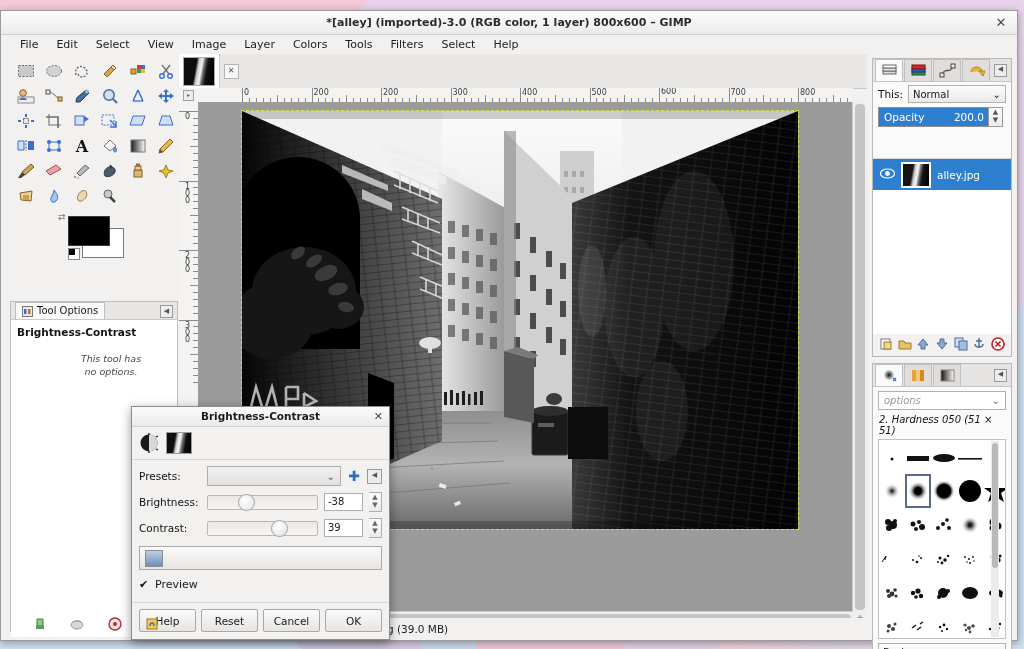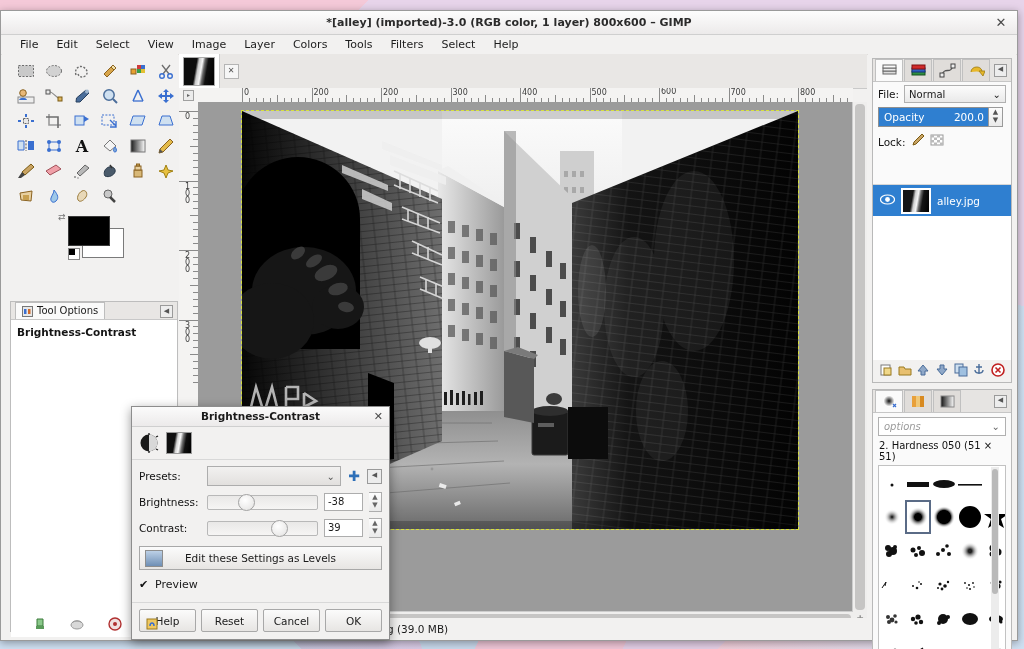--- a/index.html
+++ b/index.html
@@ -125,21 +125,21 @@
   #layerlist{height:175px;background:#fff;border-top:1px solid #d6d6d6;margin-top:31px;}
   .layerrow{height:31px;background:#2f7fd0;display:flex;align-items:center;gap:6px;padding:0 6px;color:#fff;}
   .layerrow .eye{width:16px;text-align:center;font-size:11px;}
   .layerthumb{width:26px;height:22px;border:2px solid #fff;background:
       linear-gradient(100deg,#151515 0%,#151515 35%,#cfcfcf 44%,#f6f6f6 54%,#6e6e6e 62%,#141414 72%,#000 100%);}
   .layername{font-size:10.5px;}
   #layerbtns{height:22px;display:flex;align-items:center;justify-content:space-around;padding:0 4px;background:#f2f1f0;}
   #brushpanel{margin-top:6px;}
   #brushfilter{margin:4px 5px;height:17px;border:1px solid #b0b0b0;background:#fff;display:flex;align-items:center;
     justify-content:space-between;padding:0 5px;font-size:10px;color:#9a9a9a;font-style:italic;}
-  #brushname{font-size:10px;color:#111;padding:0 6px 3px 6px;}
+  #brushname{font-size:10px;font-style:italic;color:#111;padding:0 6px 3px 6px;}
   #brushgrid{height:198px;margin:0 5px;border:1px solid #c2c2c2;background:#fff;position:relative;overflow:hidden;
     display:grid;grid-template-columns:repeat(5,1fr);grid-auto-rows:34px;}
   .bcell{display:flex;align-items:center;justify-content:center;position:relative;}
   .bcell.sel{outline:2px solid #5a6b86;outline-offset:-2px;}
   #brushscroll{position:absolute;right:6px;top:1px;bottom:1px;width:8px;background:#ececec;}
   #brushscroll i{position:absolute;left:1px;right:1px;top:2px;height:125px;background:#b9b9b9;border-radius:3px;display:block;}
   #brushbottom{padding:0 0 3px 0;}
 
   
   #dialog{position:absolute;left:130px;top:395px;width:257px;background:#f2f1f0;border:1px solid #8d8d8d;
@@ -448,20 +448,24 @@
                 <rect x="0.5" y="0.5" width="10" height="10" fill="#e8e8e8" stroke="#777"></rect>
                 <rect x="2" y="3" width="2.5" height="5" fill="#3a6fd0"></rect>
                 <rect x="6" y="3" width="2.5" height="5" fill="#d06a2a"></rect>
               </svg>
             <span>Tool Options</span>
           </div>
           <div class="menubtn">◀</div>
         </div>
         <div class="content">
           <div id="to-title">Brightness-Contrast</div>
+          <div id="to-note">
+            <div>This tool has</div>
+            <div>no options.</div>
+          </div>
         </div>
       </div>
     </div>
 
     <div id="center">
       <div id="tabstrip">
         <div id="imgtab">
             <div class="thumb"></div>
           </div>
         <div id="tabclose">
@@ -897,59 +901,38 @@
           </div>
           <div class="dtab">
             <svg width="17" height="15">
                 <path d="M3 9 C3 3 13 2 14 8 L11 8 L15 13 L17 8 L14 8" fill="#e8b82a" stroke="#9a7a10" stroke-width="0.8"></path>
               </svg>
           </div>
           <div class="dmenu">◀</div>
         </div>
 
         <div class="drow">
-          <span class="dlabel">File:</span>
+          <span class="dlabel">This:</span>
           <div class="dcombo">
             <span>Normal</span>
             <span>⌄</span>
           </div>
         </div>
 
         <div style="position:relative;margin-right:16px;">
           <div class="opbar">
             <span>Opacity</span>
             <span>200.0</span>
             <div class="spin">
                 <i>▲</i>
                 <i>▼</i>
               </div>
           </div>
         </div>
 
-        <div class="drow">
-          <span class="dlabel">Lock:</span>
-          <span>
-            <svg width="15" height="14">
-                <path d="M12 1 L14 3 L6 11 L3 12 L4 9 Z" fill="#c9a464" stroke="#7a5a12"></path>
-              </svg>
-          </span>
-          <span>
-            <svg width="15" height="14">
-                <rect x="1" y="2" width="12" height="10" fill="#fff" stroke="#999"></rect>
-                <rect x="1" y="2" width="3" height="2.5" fill="#bbb"></rect>
-                <rect x="7" y="2" width="3" height="2.5" fill="#bbb"></rect>
-                <rect x="4" y="4.5" width="3" height="2.5" fill="#bbb"></rect>
-                <rect x="10" y="4.5" width="3" height="2.5" fill="#bbb"></rect>
-                <rect x="1" y="7" width="3" height="2.5" fill="#bbb"></rect>
-                <rect x="7" y="7" width="3" height="2.5" fill="#bbb"></rect>
-                <rect x="4" y="9.5" width="3" height="2.5" fill="#bbb"></rect>
-                <rect x="10" y="9.5" width="3" height="2.5" fill="#bbb"></rect>
-              </svg>
-          </span>
-        </div>
 
         <div id="layerlist">
           <div class="layerrow">
             <span class="eye">
               <svg width="15" height="11">
                   <ellipse cx="7.5" cy="5.5" rx="7" ry="4.5" fill="none" stroke="#fff" stroke-width="1.2"></ellipse>
                   <circle cx="7.5" cy="5.5" r="2.4" fill="#fff"></circle>
                 </svg>
             </span>
             <span class="layerthumb"></span>
@@ -1357,21 +1340,20 @@
         </span>
         <span class="numentry">39</span>
         <span class="numspin">
             <i>▲</i>
             <i>▼</i>
           </span>
       </div>
 
       <div id="levelsbtn">
         <span class="ic"></span>
-        <span class="lb">Edit these Settings as Levels</span>
       </div>
 
       <div id="previewrow">
         <span class="chk">✔</span>
         <span>Preview</span>
       </div>
     </div>
 
     <div id="dlgbuttons">
       <div class="dbtn">Help</div>

